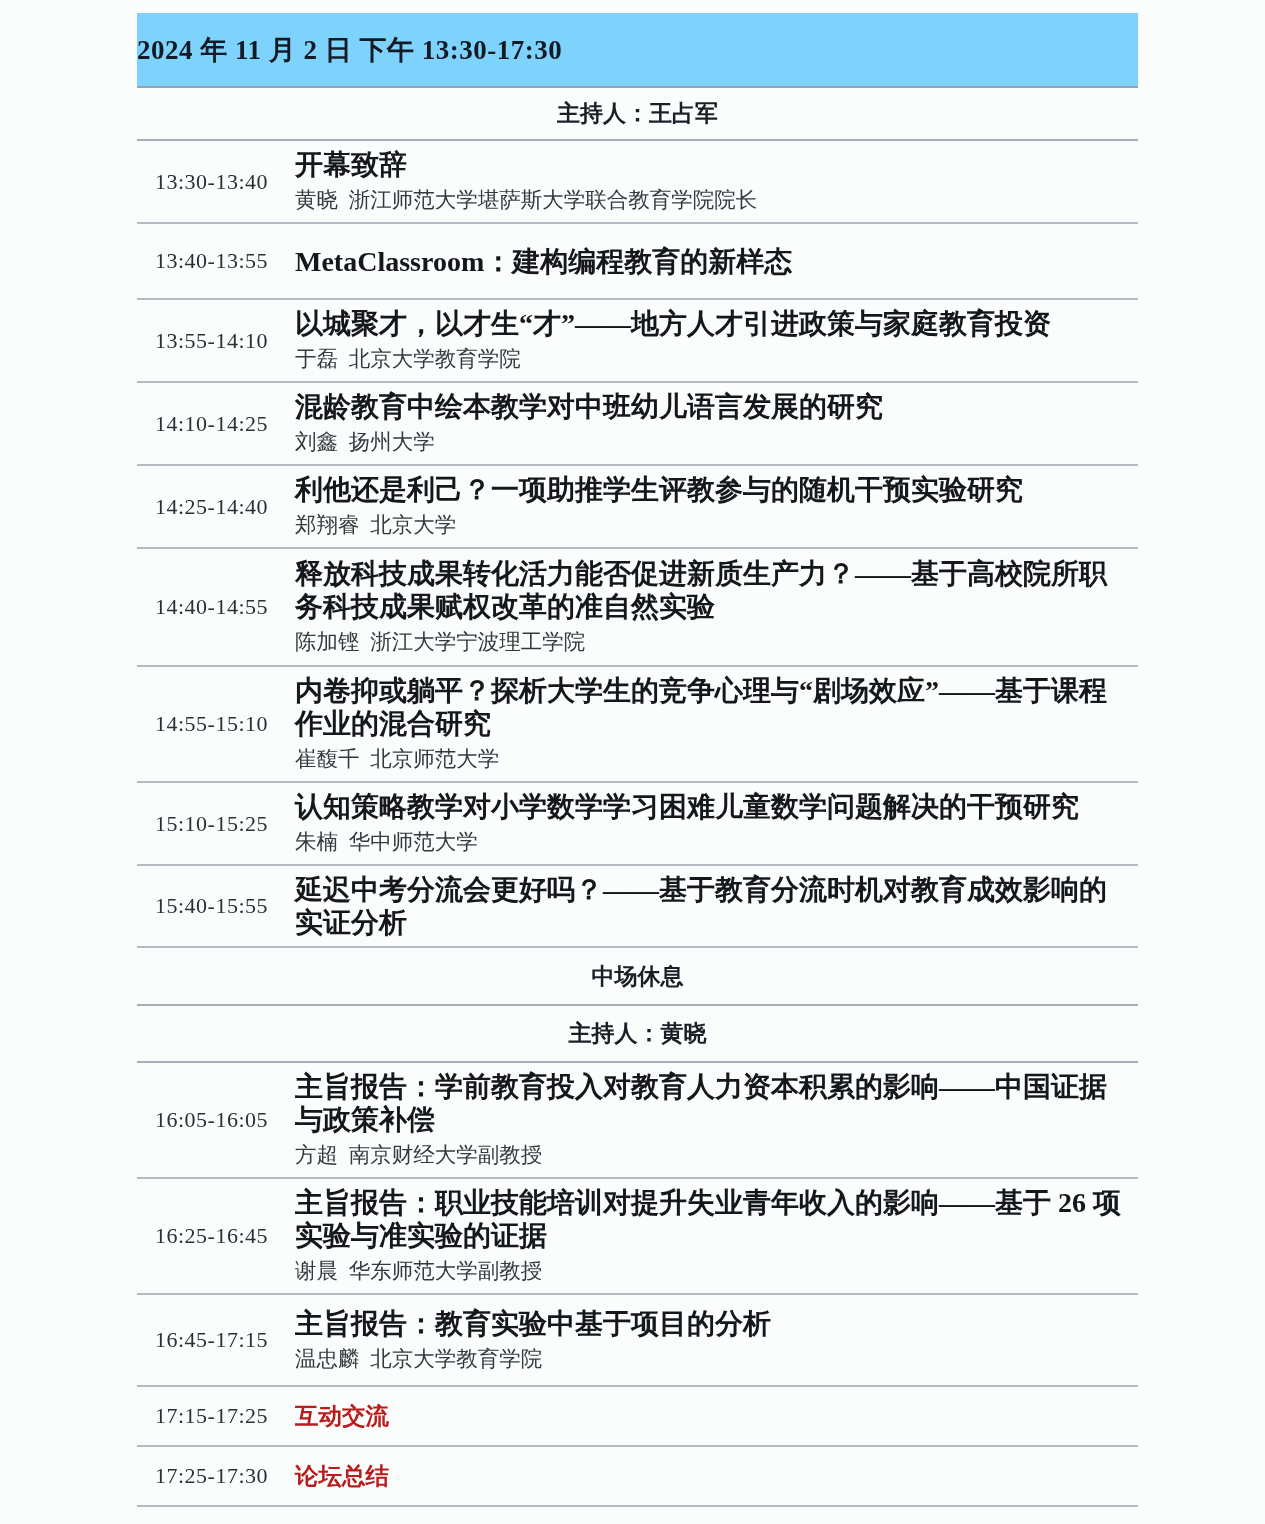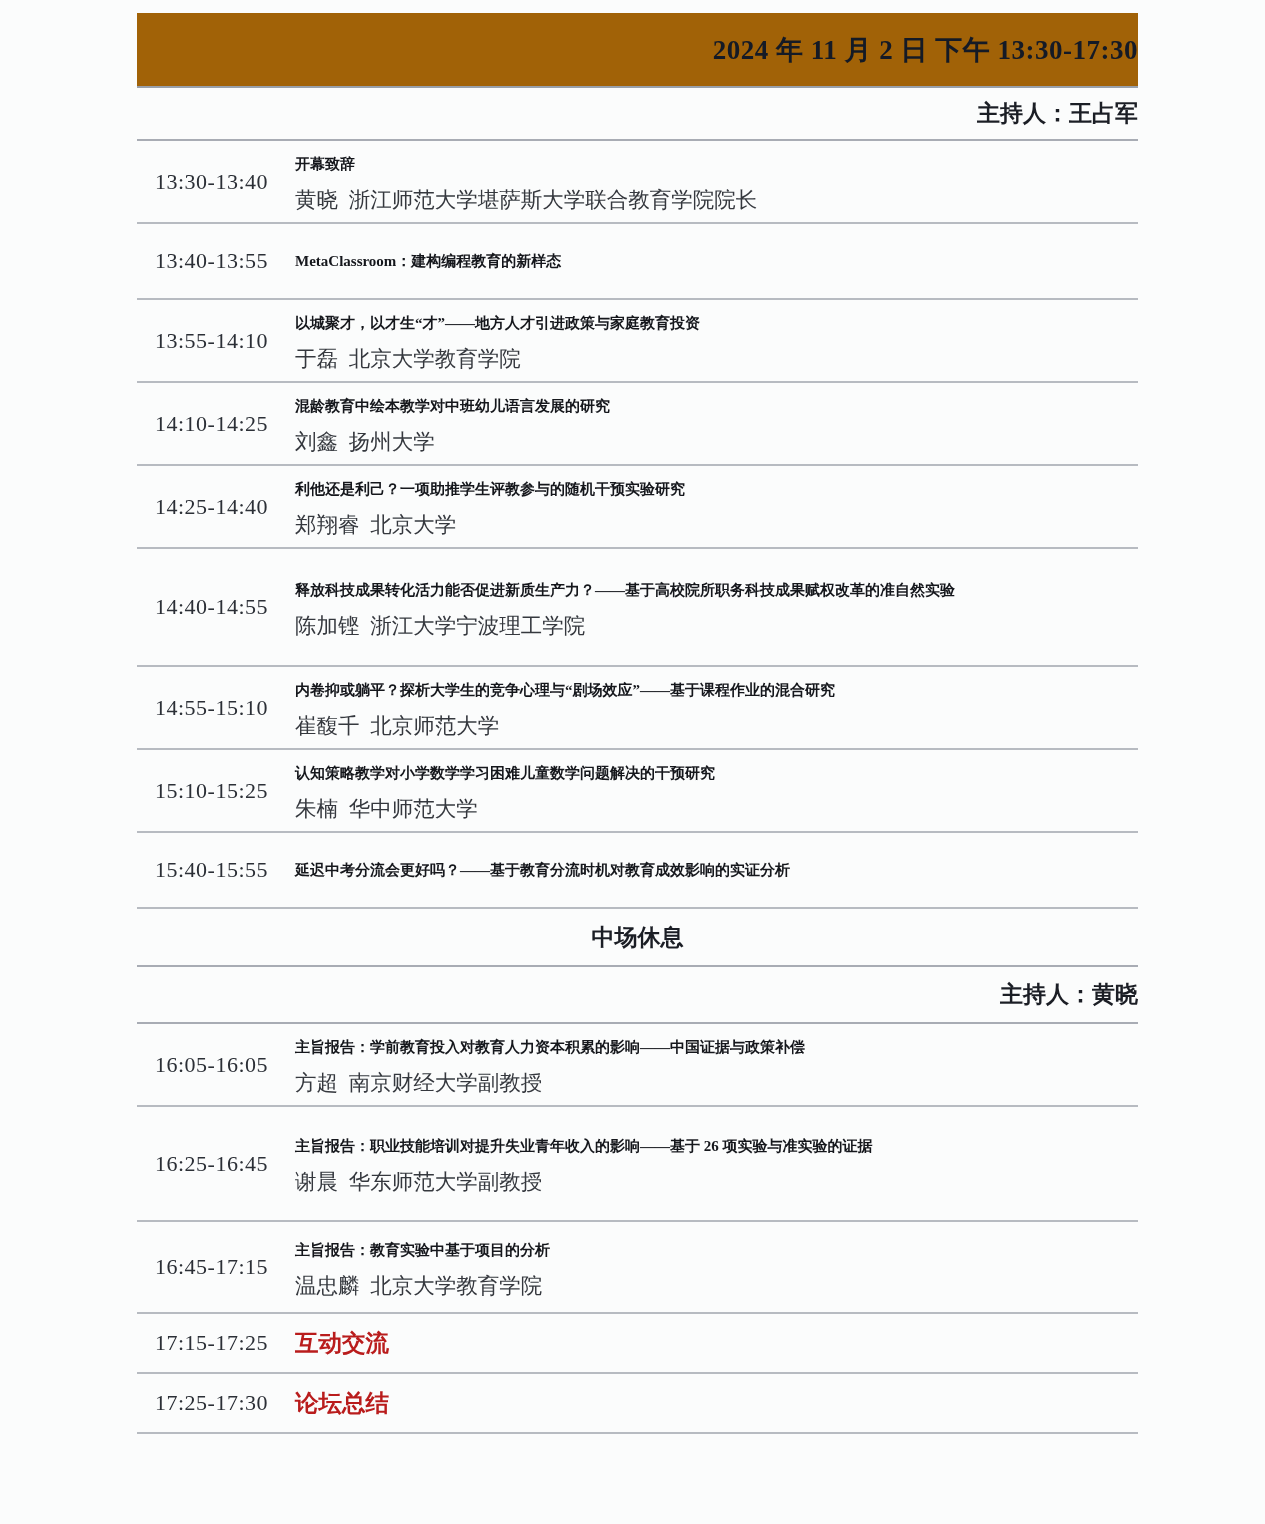--- a/index.html
+++ b/index.html
@@ -8,30 +8,30 @@
     width: 1265px; height: 1524px;
     background: #fafbfb;
     font-family: "Liberation Serif", "DejaVu Serif", serif;
     color: #1a1c21;
   }
   .page { position: relative; width: 1265px; height: 1524px; overflow: hidden; background: #fbfcfc; }
   .content { position: absolute; left: 137px; top: 13px; width: 1001px; }
 
   .band {
     min-height: 75px;
-    background: #a16207;
+    background: #7dd3fc;
     border-bottom: 2px solid #99a0aa;
-    display: flex; align-items: center; justify-content: flex-end;
+    display: flex; align-items: center; justify-content: flex-start;
     font-size: 27px; font-weight: 700; color: #141a26;
     letter-spacing: 0.5px; white-space: pre;
   }
   .host {
     min-height: 53px;
     border-bottom: 2px solid #a8acb4;
-    display: flex; align-items: center; justify-content: flex-end;
+    display: flex; align-items: center; justify-content: center;
     font-size: 23px; font-weight: 700; color: #1b1e25;
   }
   .break-row {
     min-height: 58px;
     border-bottom: 2px solid #a8acb4;
     display: flex; align-items: center; justify-content: center;
     font-size: 23px; font-weight: 700; color: #1b1e25;
   }
   .row {
     min-height: 76px;
@@ -43,21 +43,21 @@
   .row.h115 { min-height: 115px; }
   .row.h92  { min-height: 92px; }
   .row.h60  { min-height: 60px; }
 
   .time {
     flex: none; width: 158px; padding-left: 18px;
     font-size: 22px; color: #2b2f36; letter-spacing: 0.5px;
   }
   .cell { flex: 1; padding: 7px 6px 7px 0; }
   .title {
-    font-size: 15px; font-weight: 700; color: #15171c; line-height: 33px;
+    font-size: 28px; font-weight: 700; color: #15171c; line-height: 33px;
   }
   .presenter {
     font-size: 21.5px; font-weight: 400; color: #35383e;
     line-height: 29px; margin-top: 5px; white-space: pre-wrap;
   }
   .single-title { font-size: 23.5px; font-weight: 700; color: #b91c1c; }
 </style>
 </head>
 <body>
 

